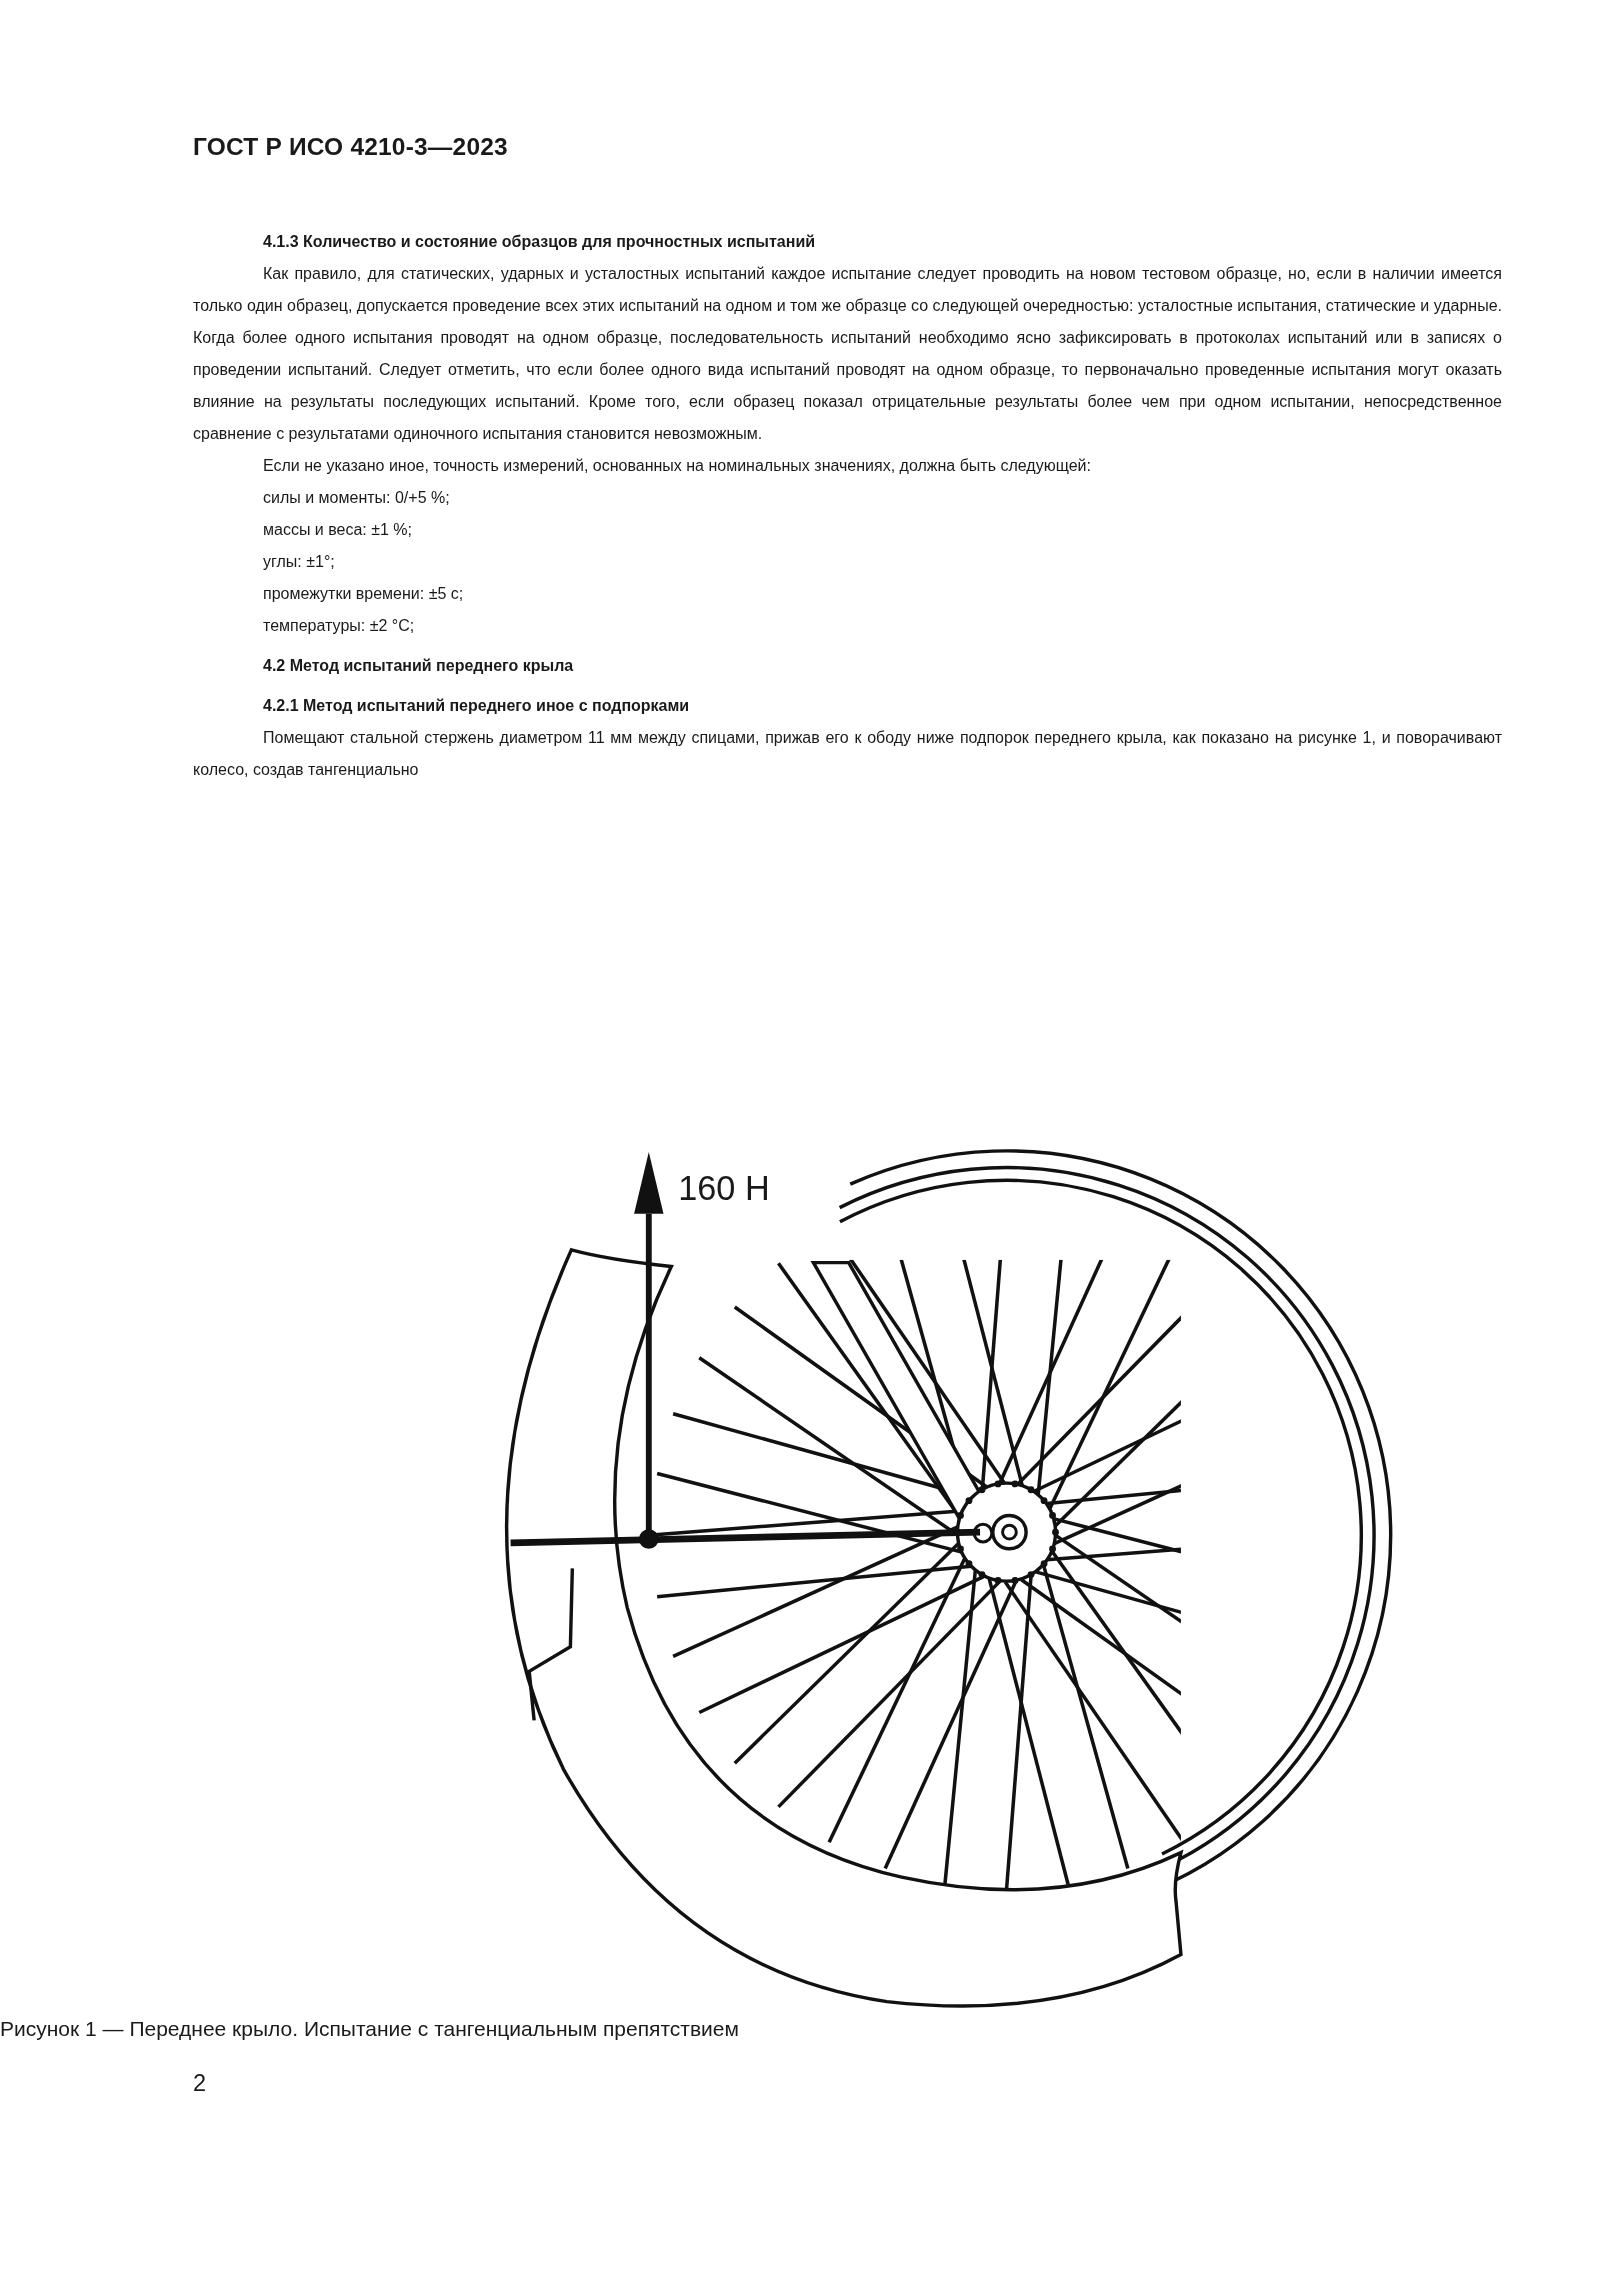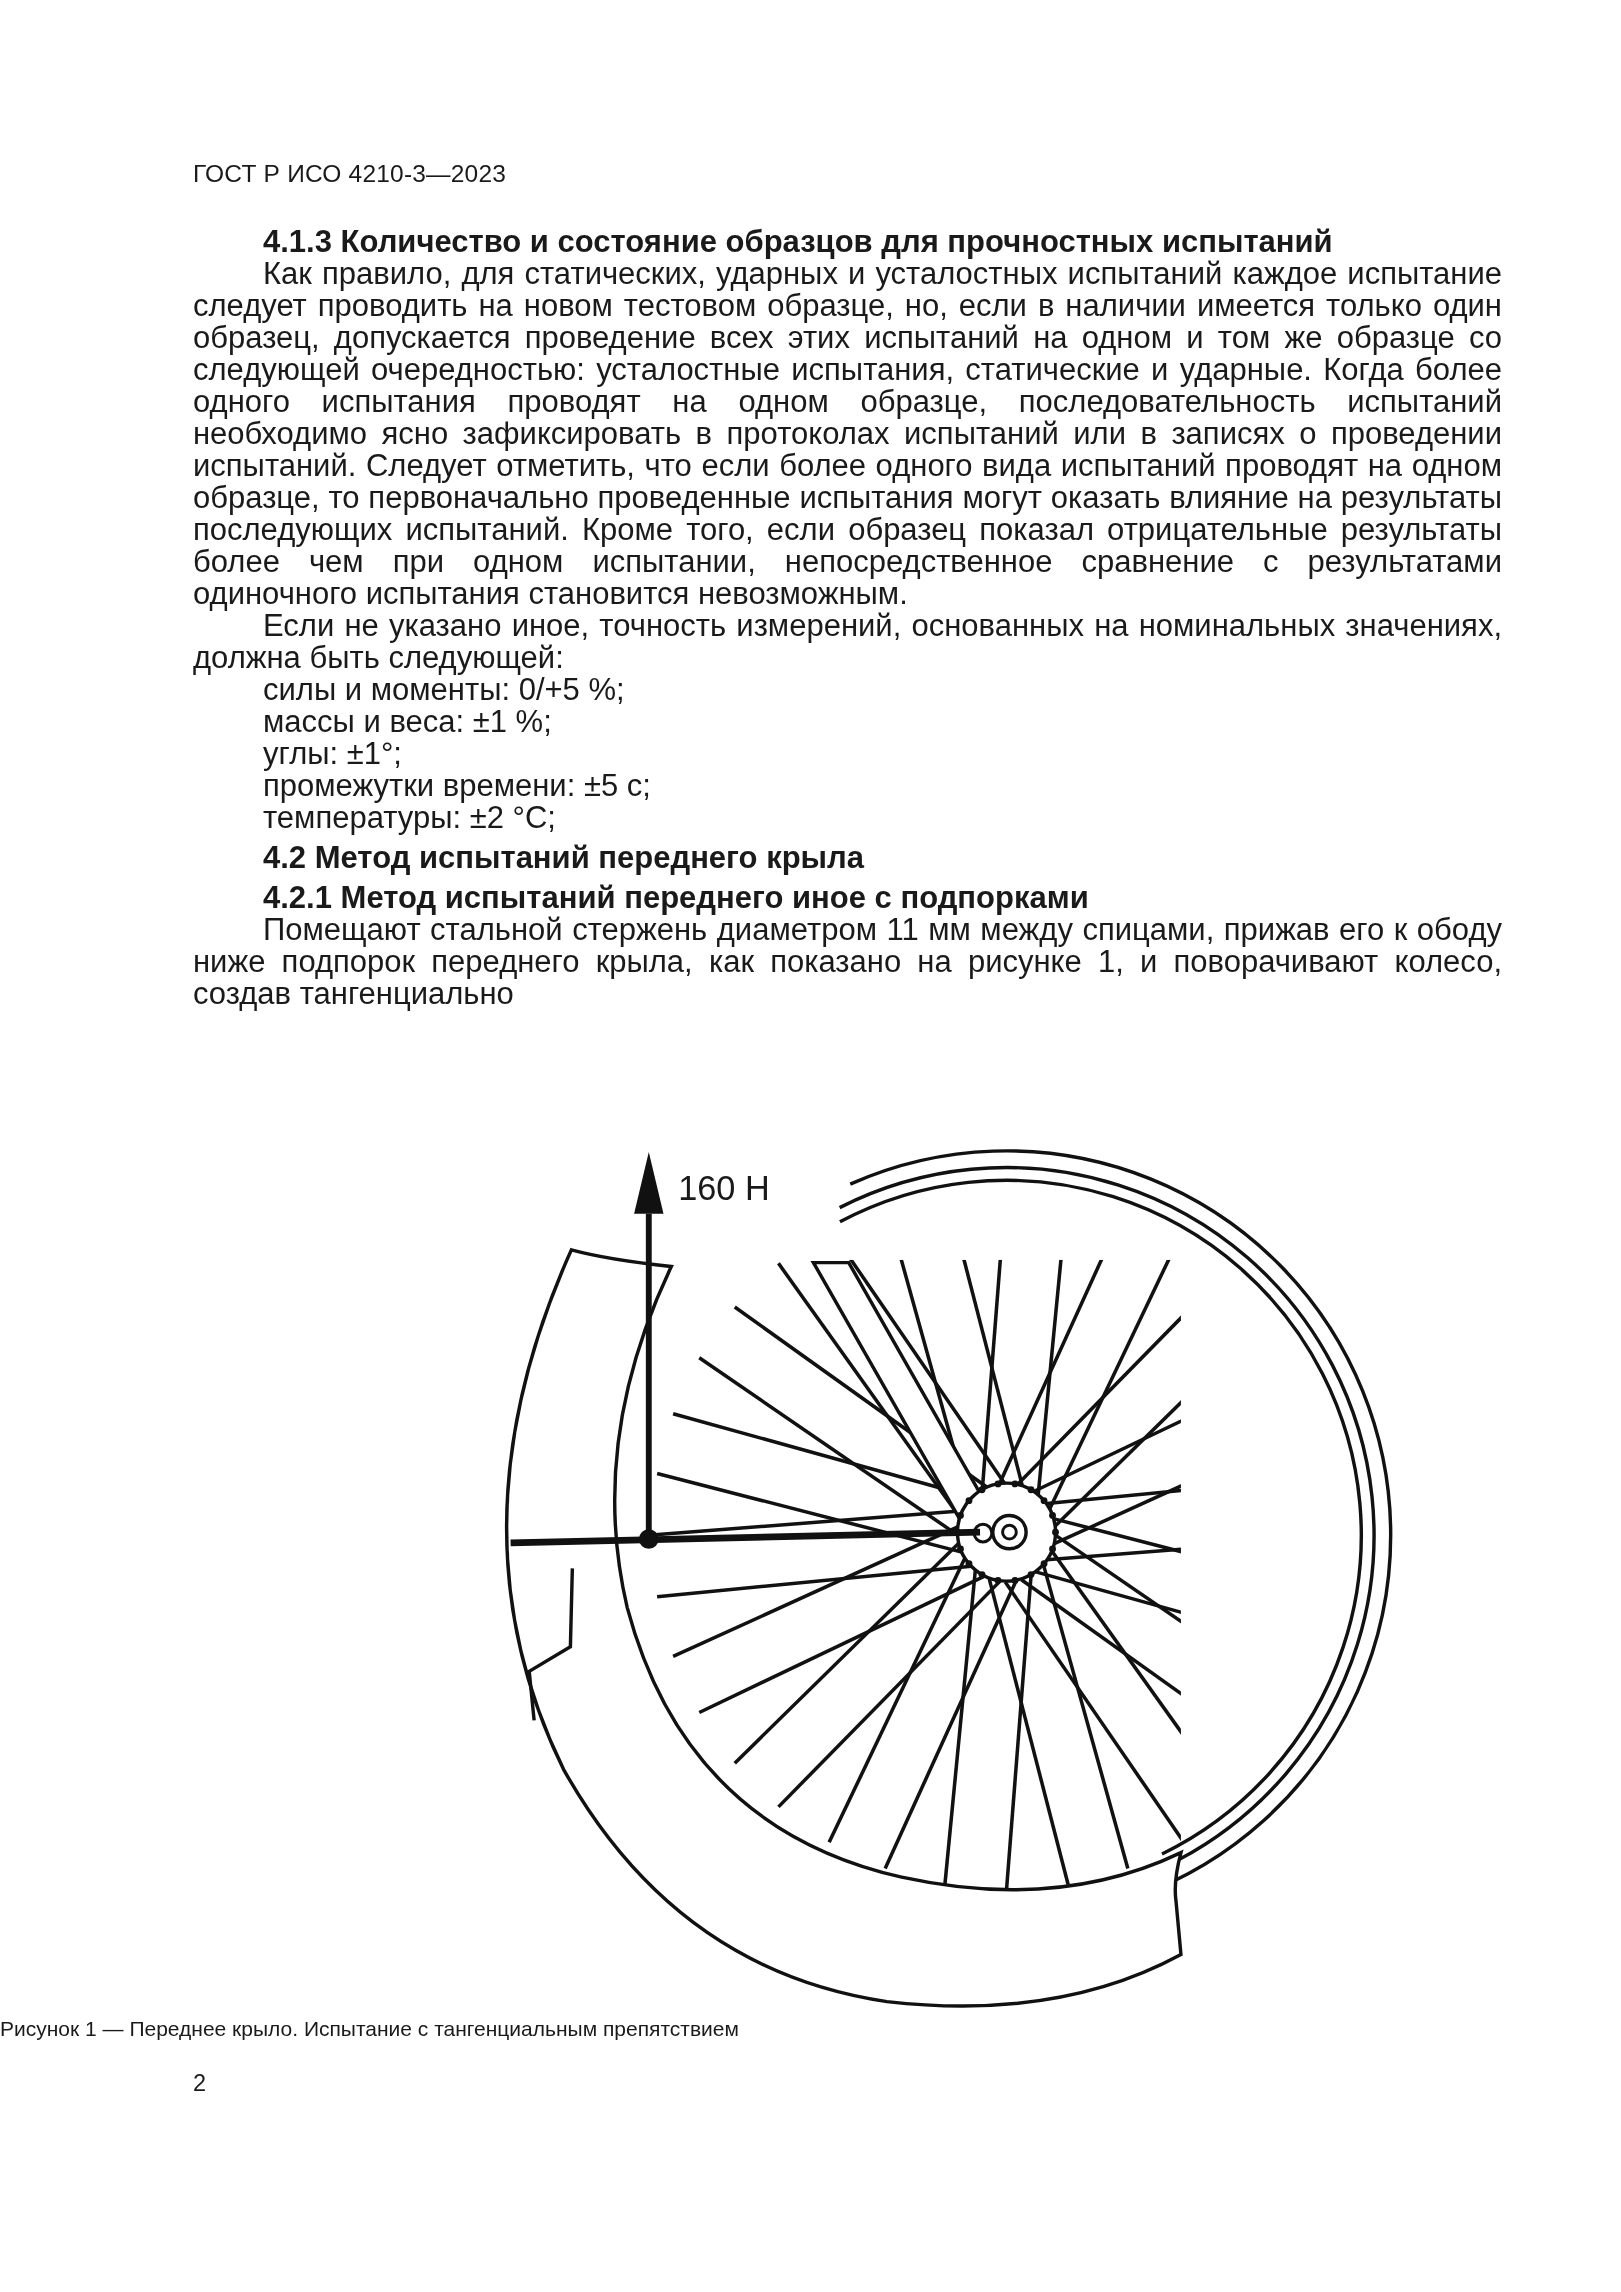--- a/index.html
+++ b/index.html
@@ -1,19 +1,19 @@
 <!DOCTYPE html>
 <html><head>
 <meta charset="utf-8">
 <style>
   html, body { margin: 0; padding: 0; background: #ffffff; }
   body { width: 1621px; height: 2293px; position: relative; overflow: hidden;
          font-family: "Liberation Sans", "DejaVu Sans", sans-serif; color: #1a1a1a; }
-  .page-header { position: absolute; left: 193px; top: 160px; font-size: 24.5px; font-weight: normal; letter-spacing: 0.2px; }
-  .col { position: absolute; left: 193px; width: 1309px; font-size: 31px; line-height: 32px; }
+  .page-header { position: absolute; left: 193px; top: 133px; font-size: 24.5px; font-weight: bold; letter-spacing: 0.2px; }
+  .col { position: absolute; left: 193px; width: 1309px; font-size: 16px; line-height: 32px; }
   .col p { margin: 0; text-align: justify; text-align-last: left; }
   .indent { text-indent: 70px; }
   .h { font-weight: bold; }
   .list-item { padding-left: 70px; }
   .gap { height: 7.8px; }
   .caption { position: absolute; left: 0; width: 1621px; top: 2017px; font-size: 21px; padding-left: 0; }
   .page-num { position: absolute; left: 193px; top: 2070px; font-size: 23.5px; }
   #figure { position: absolute; left: 0; top: 0; width: 1621px; height: 2293px; pointer-events: none; }
   .force-label { font-family: "Liberation Sans", sans-serif; font-size: 35px; fill: #1a1a1a; }
 </style>

